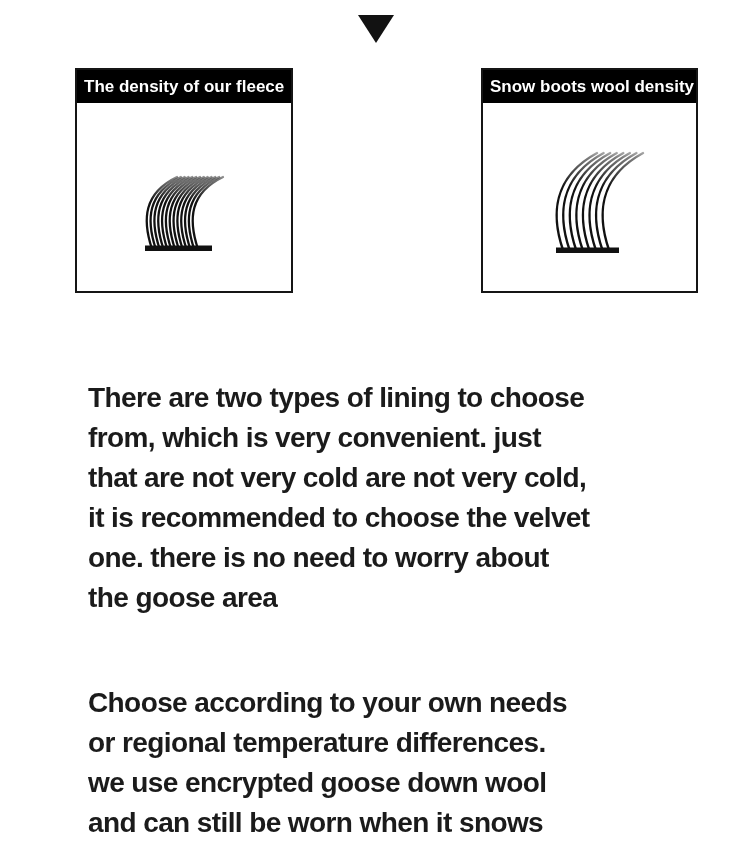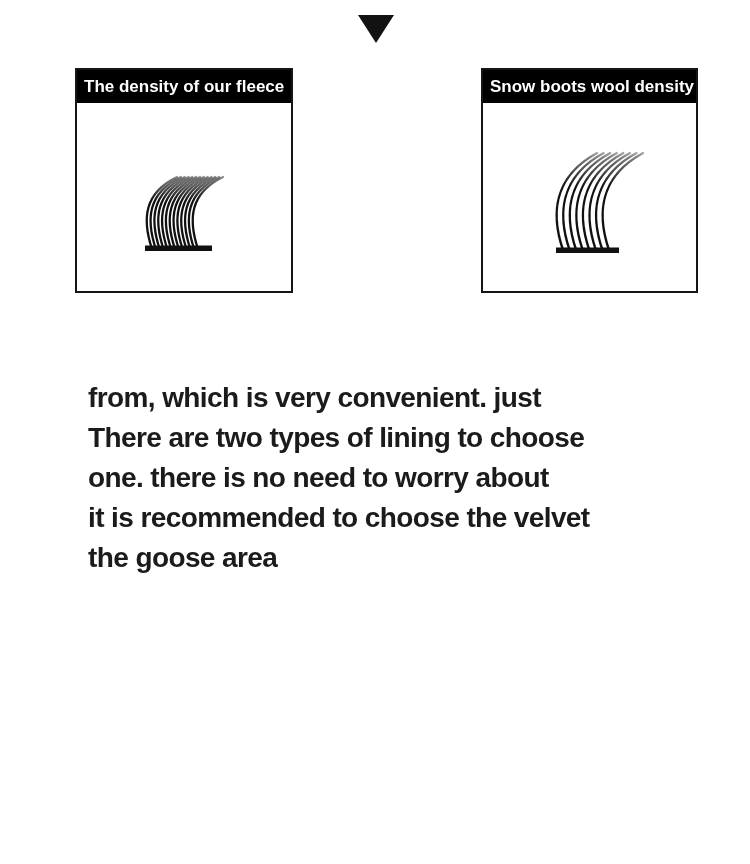--- a/index.html
+++ b/index.html
@@ -120,21 +120,28 @@
           <path d="M 106.28 147 C 94.28 112, 96.28 74, 140.28 50" fill="none" stroke="url(#fadeR)" stroke-width="2.4" stroke-linecap="round"></path>
           <path d="M 112.85 147 C 100.85 112, 102.85 74, 146.85 50" fill="none" stroke="url(#fadeR)" stroke-width="2.4" stroke-linecap="round"></path>
           <path d="M 119.42 147 C 107.42 112, 109.42 74, 153.42000000000002 50" fill="none" stroke="url(#fadeR)" stroke-width="2.4" stroke-linecap="round"></path>
           <path d="M 125.99000000000001 147 C 113.99000000000001 112, 115.99000000000001 74, 159.99 50" fill="none" stroke="url(#fadeR)" stroke-width="2.4" stroke-linecap="round"></path>
           <rect x="73" y="144.5" width="63" height="5.5" fill="#111111"></rect>
         </svg>
     </div>
   </div>
 
   <div class="para p1">
+    <div class="text-line">There are two types of lining to choose</div>
     <div class="text-line">from, which is very convenient. just</div>
-    <div class="text-line">There are two types of lining to choose</div>
+    <div class="text-line">that are not very cold are not very cold,</div>
+    <div class="text-line">it is recommended to choose the velvet</div>
     <div class="text-line">one. there is no need to worry about</div>
-    <div class="text-line">it is recommended to choose the velvet</div>
     <div class="text-line">the goose area</div>
   </div>
 
+  <div class="para p2">
+    <div class="text-line">Choose according to your own needs</div>
+    <div class="text-line">or regional temperature differences.</div>
+    <div class="text-line">we use encrypted goose down wool</div>
+    <div class="text-line">and can still be worn when it snows</div>
+  </div>
 
 </div>
 
 </body></html>

